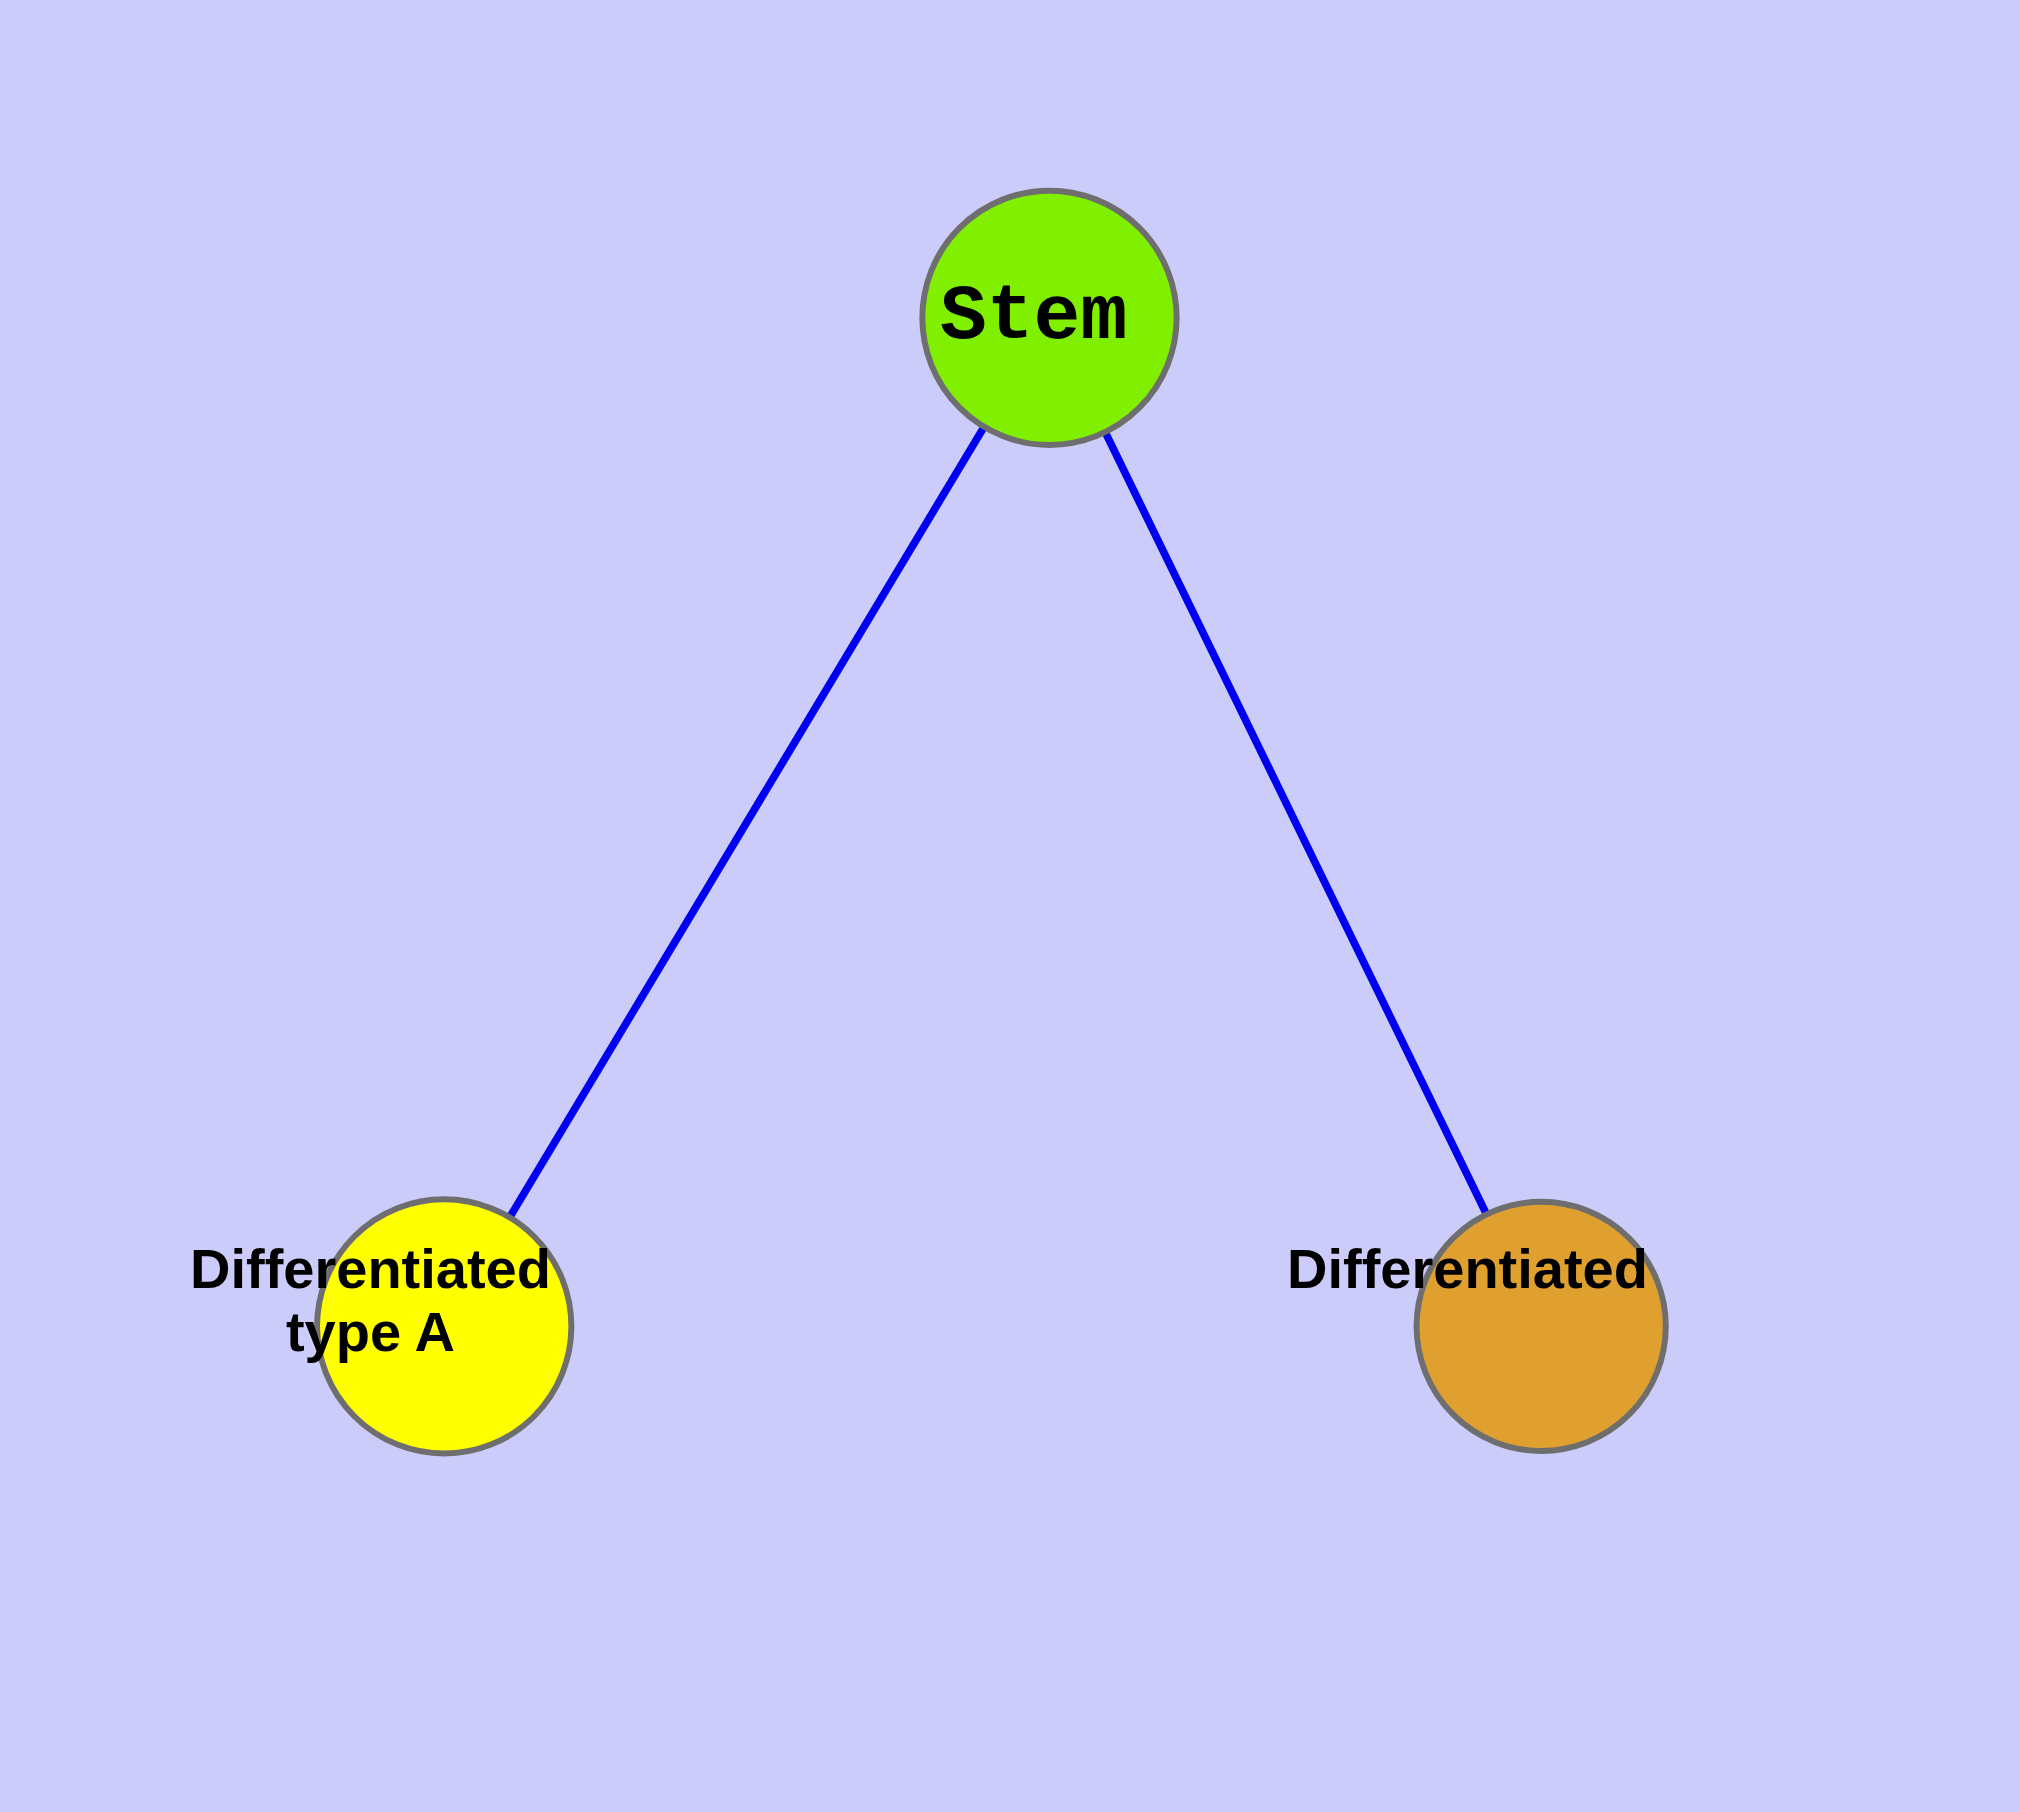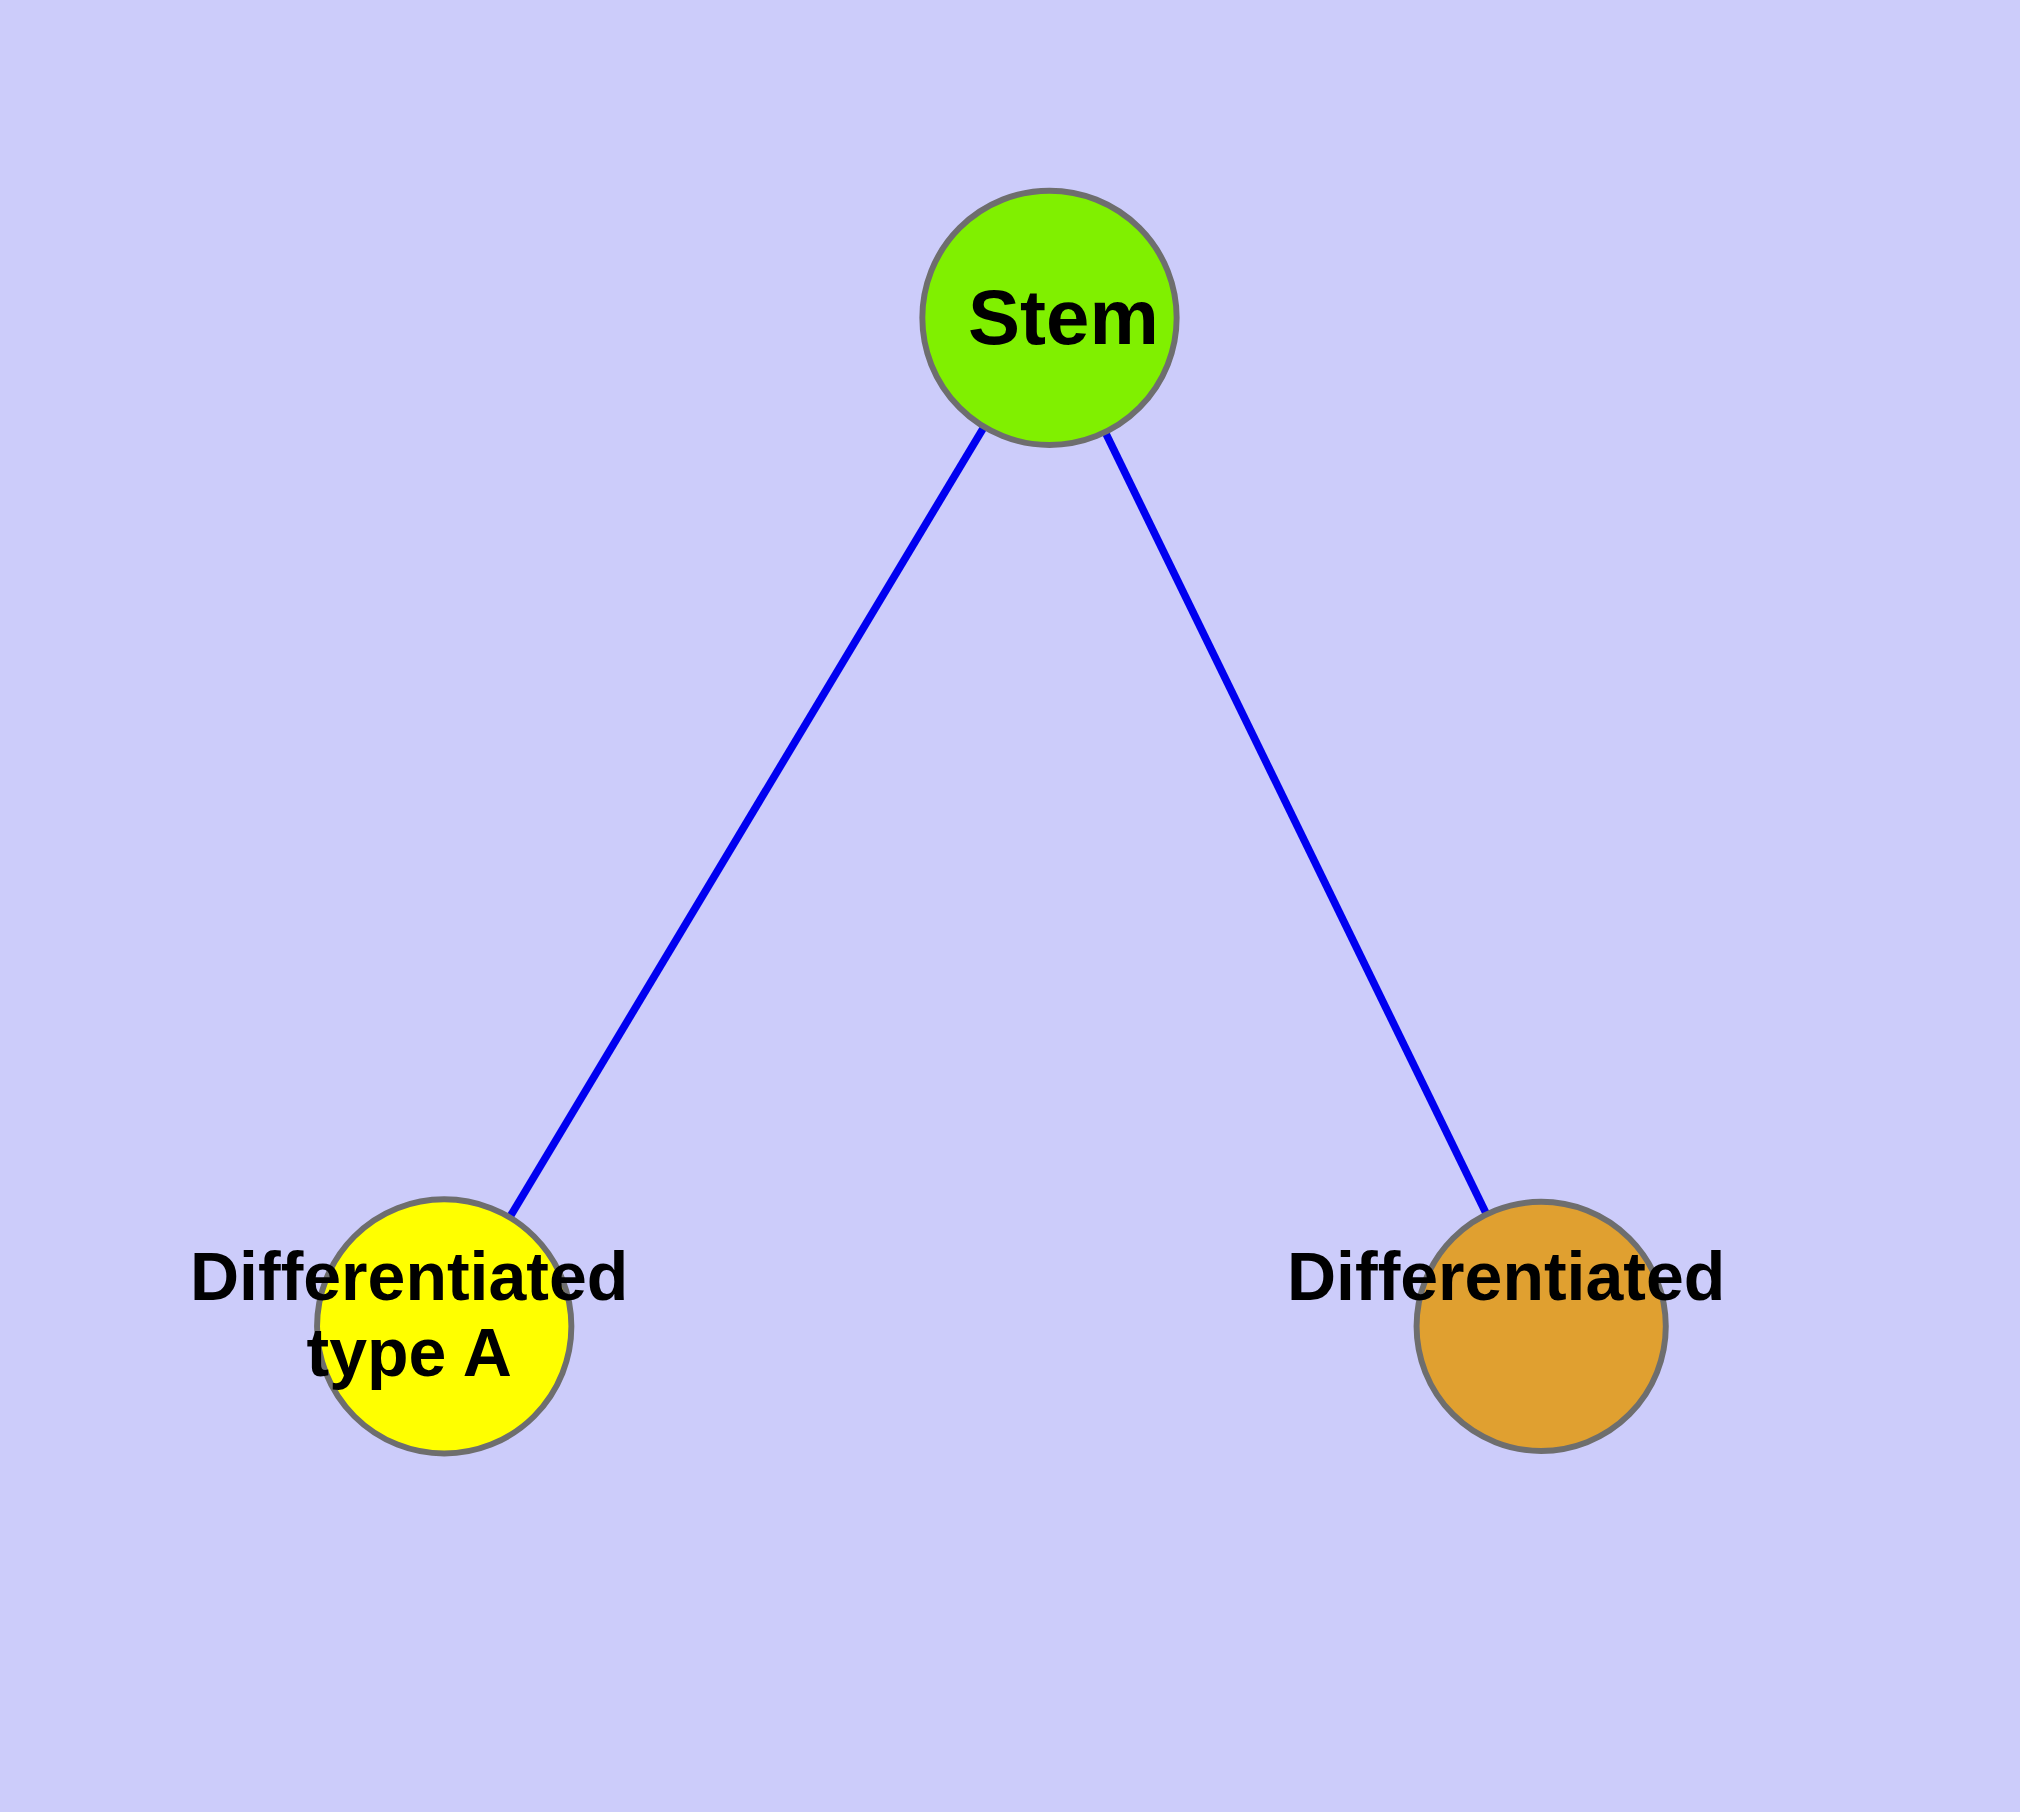--- a/index.html
+++ b/index.html
@@ -30,21 +30,21 @@
     font-weight: bold;
     color: #000000;
     white-space: nowrap;
     line-height: 1.12;
     pointer-events: none;
   }
   .node-label.root {
     font-size: 78px;
   }
   .node-label.leaf {
-    font-size: 68px;
+    font-size: 56px;
   }
   .label-line {
     display: block;
   }
 </style>
 </head>
 <body>
 
 <div id="stage">
 
@@ -53,21 +53,21 @@
         <line x1="1238" y1="375" x2="524" y2="1565" stroke="#0000f0" stroke-width="9" stroke-linecap="butt"></line>
         <line x1="1238" y1="375" x2="1818" y2="1565" stroke="#0000f0" stroke-width="9" stroke-linecap="butt"></line>
       </g>
     <g id="nodes-layer">
         <circle cx="1238" cy="375" r="150" fill="#80f000" stroke="#6e6e6e" stroke-width="7"></circle>
         <circle cx="524" cy="1565" r="150" fill="#ffff00" stroke="#6e6e6e" stroke-width="7"></circle>
         <circle cx="1818" cy="1565" r="147" fill="#e0a030" stroke="#6e6e6e" stroke-width="7"></circle>
       </g>
   </svg>
 
-  <div class="node-label root" id="label-stem" style="left: 968px; top: 274px; width: auto;">
+  <div class="node-label root" id="label-stem" style="left: 940px; top: 274px; width: auto; font-family: Liberation Mono, monospace;">
       <span class="label-line">Stem</span>
     </div>
 
   <div class="node-label leaf" id="label-diff-a" style="left: 190px; top: 1238px; width: auto;">
       <span class="label-line">Differentiated</span>
       <span class="label-line">type A</span>
     </div>
 
   <div class="node-label leaf" id="label-diff-b" style="left: 1287px; top: 1238px; width: auto;">
       <span class="label-line">Differentiated</span>

